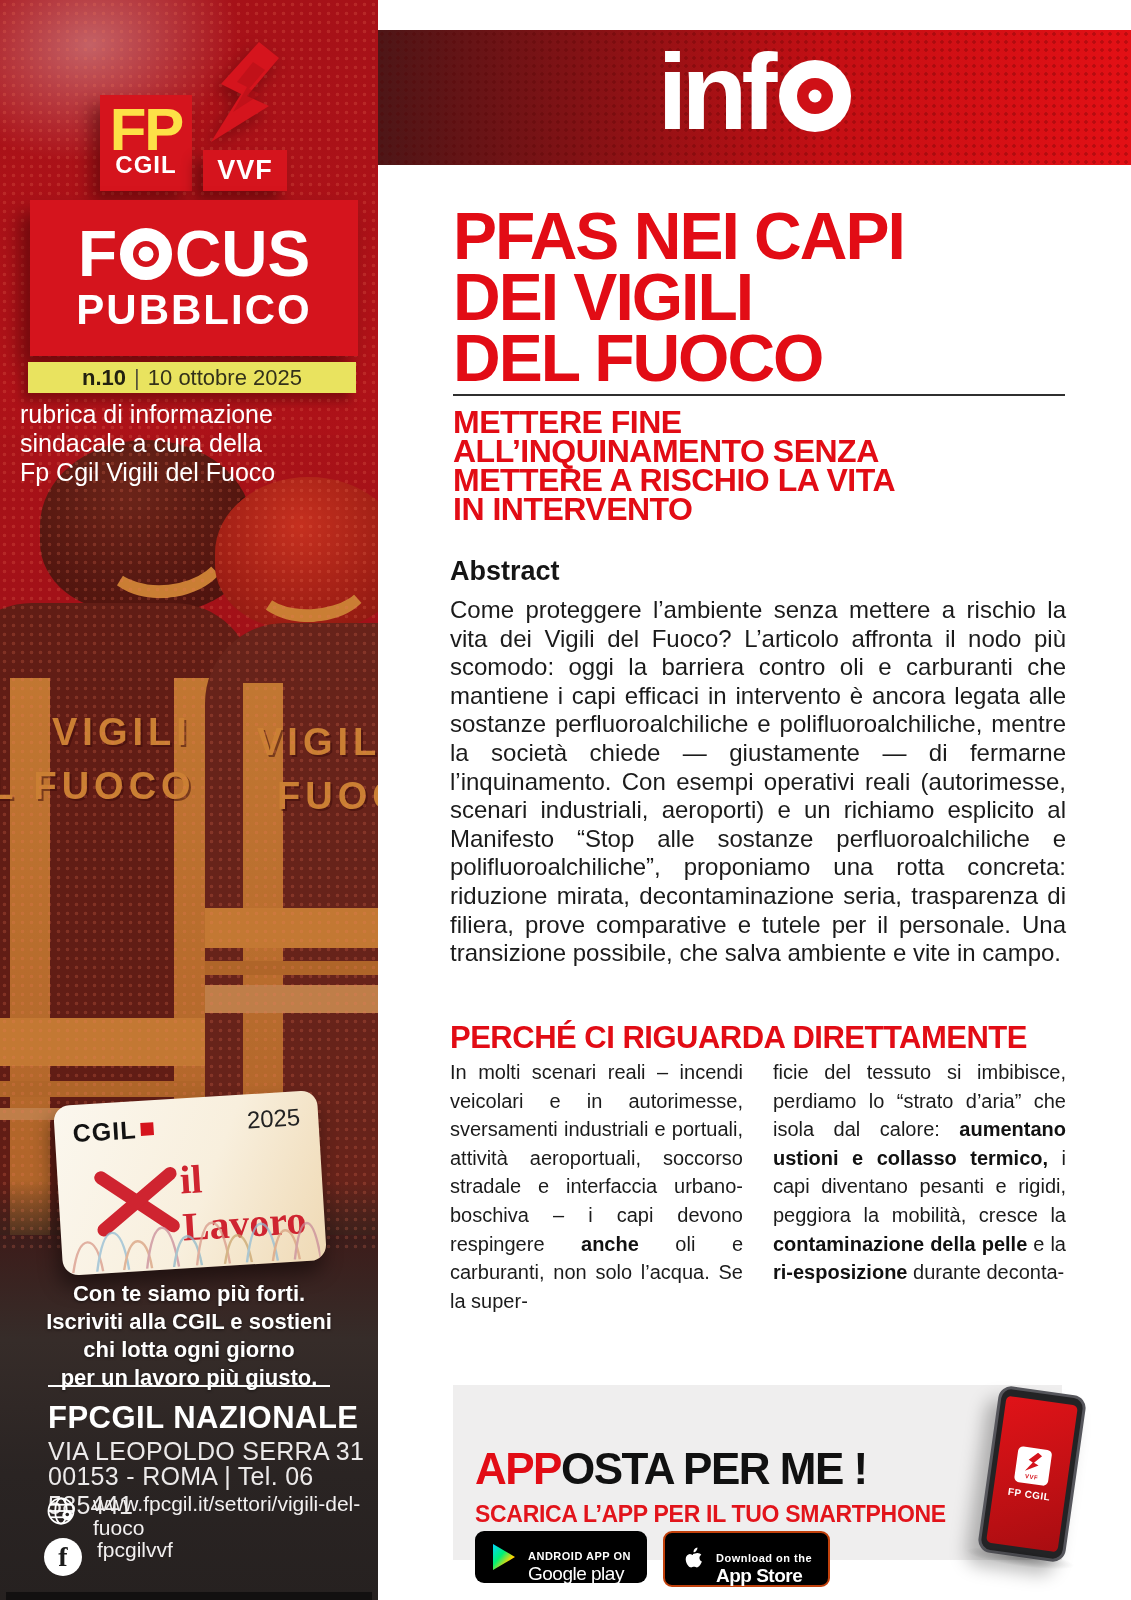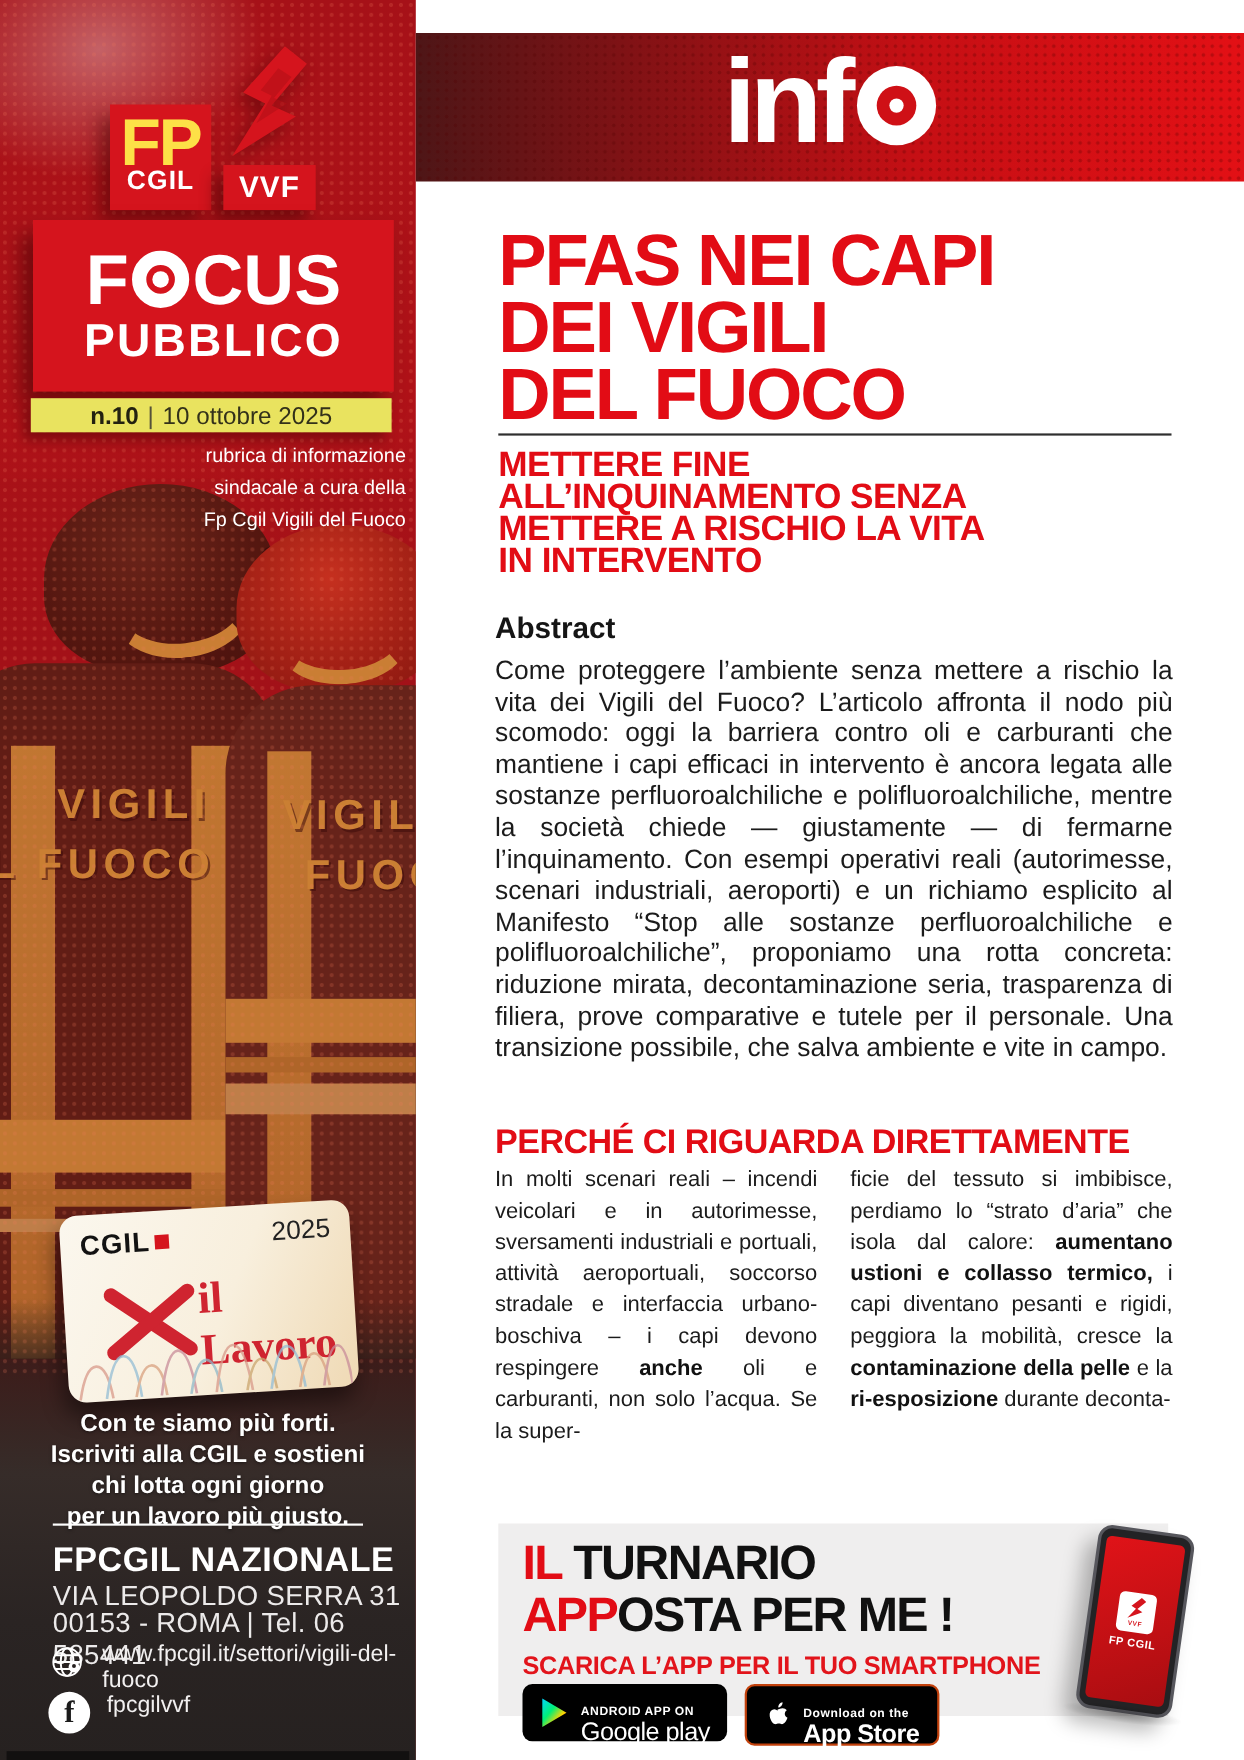--- a/index.html
+++ b/index.html
@@ -40,22 +40,22 @@
                   width:15px;height:15px;background:#fff;border-radius:50%;}
   .focus-l2{font-size:42px;font-weight:900;color:#fff;letter-spacing:2px;line-height:48px;}
 
   .issue-bar{left:28px;top:362px;width:328px;height:31px;background:#e9e35f;z-index:6;
              display:flex;align-items:center;justify-content:center;gap:8px;color:#33311a;
              font-size:22px;box-shadow:-6px 8px 10px rgba(50,0,0,.35);}
   .issue-num{font-weight:800;color:#222110;}
   .issue-sep{font-weight:300;color:#55523a;}
   .issue-date{font-weight:500;}
 
-  .tagline{left:31px;top:400px;width:338px;z-index:6;text-align:right;color:#fff;
-           font-size:18px;line-height:29px;font-weight:500;}
+  .tagline{left:20px;top:400px;width:338px;z-index:6;text-align:left;color:#fff;
+           font-size:25px;line-height:29px;font-weight:500;}
 
   
   .photo{left:0;top:435px;width:378px;height:800px;overflow:hidden;z-index:2;}
   .photo-tint{position:absolute;inset:0;background:rgba(160,20,22,.25);z-index:4;}
   .helmet1{position:absolute;left:40px;top:5px;width:212px;height:172px;border-radius:52% 52% 42% 42%;
            background:radial-gradient(ellipse at 42% 32%,#5a2a1a 0%,#3a170d 65%,#2a0f08 100%);}
   .helmet1-knob{position:absolute;left:238px;top:62px;width:42px;height:30px;background:#1c0c07;border-radius:8px;}
   .helmet-stripe{position:absolute;border:10px solid transparent;border-bottom:13px solid #d8a23e;
                  border-radius:50%;}
   .hs1{left:100px;top:70px;width:110px;height:70px;transform:rotate(-6deg);}
@@ -147,21 +147,21 @@
         color:#111;line-height:44px;white-space:nowrap;}
   .ab-t .red{color:#e20c15;}
   .ab-t1{top:14px;} .ab-t2{top:62px;}
   .ab-sub{position:absolute;left:22px;top:116px;color:#e2141b;font-weight:600;font-size:23px;letter-spacing:-.3px;}
   .badges{position:absolute;left:22px;top:146px;display:flex;gap:16px;}
   .badge{height:52px;background:#000;border-radius:9px;display:flex;align-items:center;
          padding:0 16px;gap:11px;color:#fff;}
   .badge-apple{border:2px solid #c2410c;}
   .badge-txt{display:flex;flex-direction:column;justify-content:center;}
   .badge-top{font-size:11px;font-weight:600;letter-spacing:.5px;margin-top:21px;}
-  .badge-bottom{font-size:23px;font-weight:700;letter-spacing:-.5px;line-height:24px;}
+  .badge-bottom{font-size:19px;font-weight:700;letter-spacing:-.5px;line-height:24px;}
   .badge-bottom.gp{font-weight:500;}
 
   .phone{left:988px;top:1390px;width:82px;height:162px;transform:rotate(8deg);z-index:3;
          background:#232325;border-radius:13px;border:3px solid #56565c;
          box-shadow:-10px 14px 18px rgba(0,0,0,.28);}
   .phone::after{content:"";position:absolute;left:-14px;bottom:-12px;width:110px;height:16px;
          background:radial-gradient(closest-side,rgba(0,0,0,.25),rgba(0,0,0,0));border-radius:50%;z-index:-1;}
   .phone-screen{position:absolute;inset:7px 5px;border-radius:5px;overflow:hidden;
          background:linear-gradient(155deg,#e01318 0%,#c01014 60%,#a80d11 100%);
          display:flex;flex-direction:column;align-items:center;justify-content:center;}
@@ -333,21 +333,20 @@
   <div class="abs-text abs">Come proteggere l’ambiente senza mettere a rischio la vita dei Vigili del Fuoco? L’articolo affronta il nodo più scomodo: oggi la barriera contro oli e carburanti che mantiene i capi efficaci in intervento è ancora legata alle sostanze perfluoroalchiliche e polifluoroalchiliche, mentre la società chiede — giustamente — di fermarne l’inquinamento. Con esempi operativi reali (autorimesse, scenari industriali, aeroporti) e un richiamo esplicito al Manifesto “Stop alle sostanze perfluoroalchiliche e polifluoroalchiliche”, proponiamo una rotta concreta: riduzione mirata, decontaminazione seria, trasparenza di filiera, prove comparative e tutele per il personale. Una transizione possibile, che salva ambiente e vite in campo.</div>
 
   <div class="section-head abs">PERCHÉ CI RIGUARDA DIRETTAMENTE</div>
 
   <div class="cols abs">
     <div class="col">In molti scenari reali – incendi veicolari e in autorimesse, sversamenti industriali e portuali, attività aeroportuali, soccorso stradale e interfaccia urbano-boschiva – i capi devono respingere <b>anche</b> oli e carburanti, non solo l’acqua. Se la super-</div>
     <div class="col">ficie del tessuto si imbibisce, perdiamo lo “strato d’aria” che isola dal calore: <b>aumentano ustioni e collasso termico,</b> i capi diventano pesanti e rigidi, peggiora la mobilità, cresce la <b>contaminazione della pelle</b> e la <b>ri-esposizione</b> durante deconta-</div>
   </div>
 
   <div class="app-banner abs">
-    <div class="ab-t ab-t1"><span class="red">IL</span><span> TURNARIO</span></div>
     <div class="ab-t ab-t2"><span class="red">APP</span><span>OSTA PER ME !</span></div>
     <div class="ab-sub">SCARICA L’APP PER IL TUO SMARTPHONE</div>
 
     <div class="badges">
       <div class="badge">
         <svg width="26" height="28" viewBox="0 0 26 28">
           <defs>
               <linearGradient id="gp" x1="0" y1="0" x2="1" y2="1">
             <stop offset="0" stop-color="#00d7fe"></stop>
                 <stop offset=".4" stop-color="#00f076"></stop>

